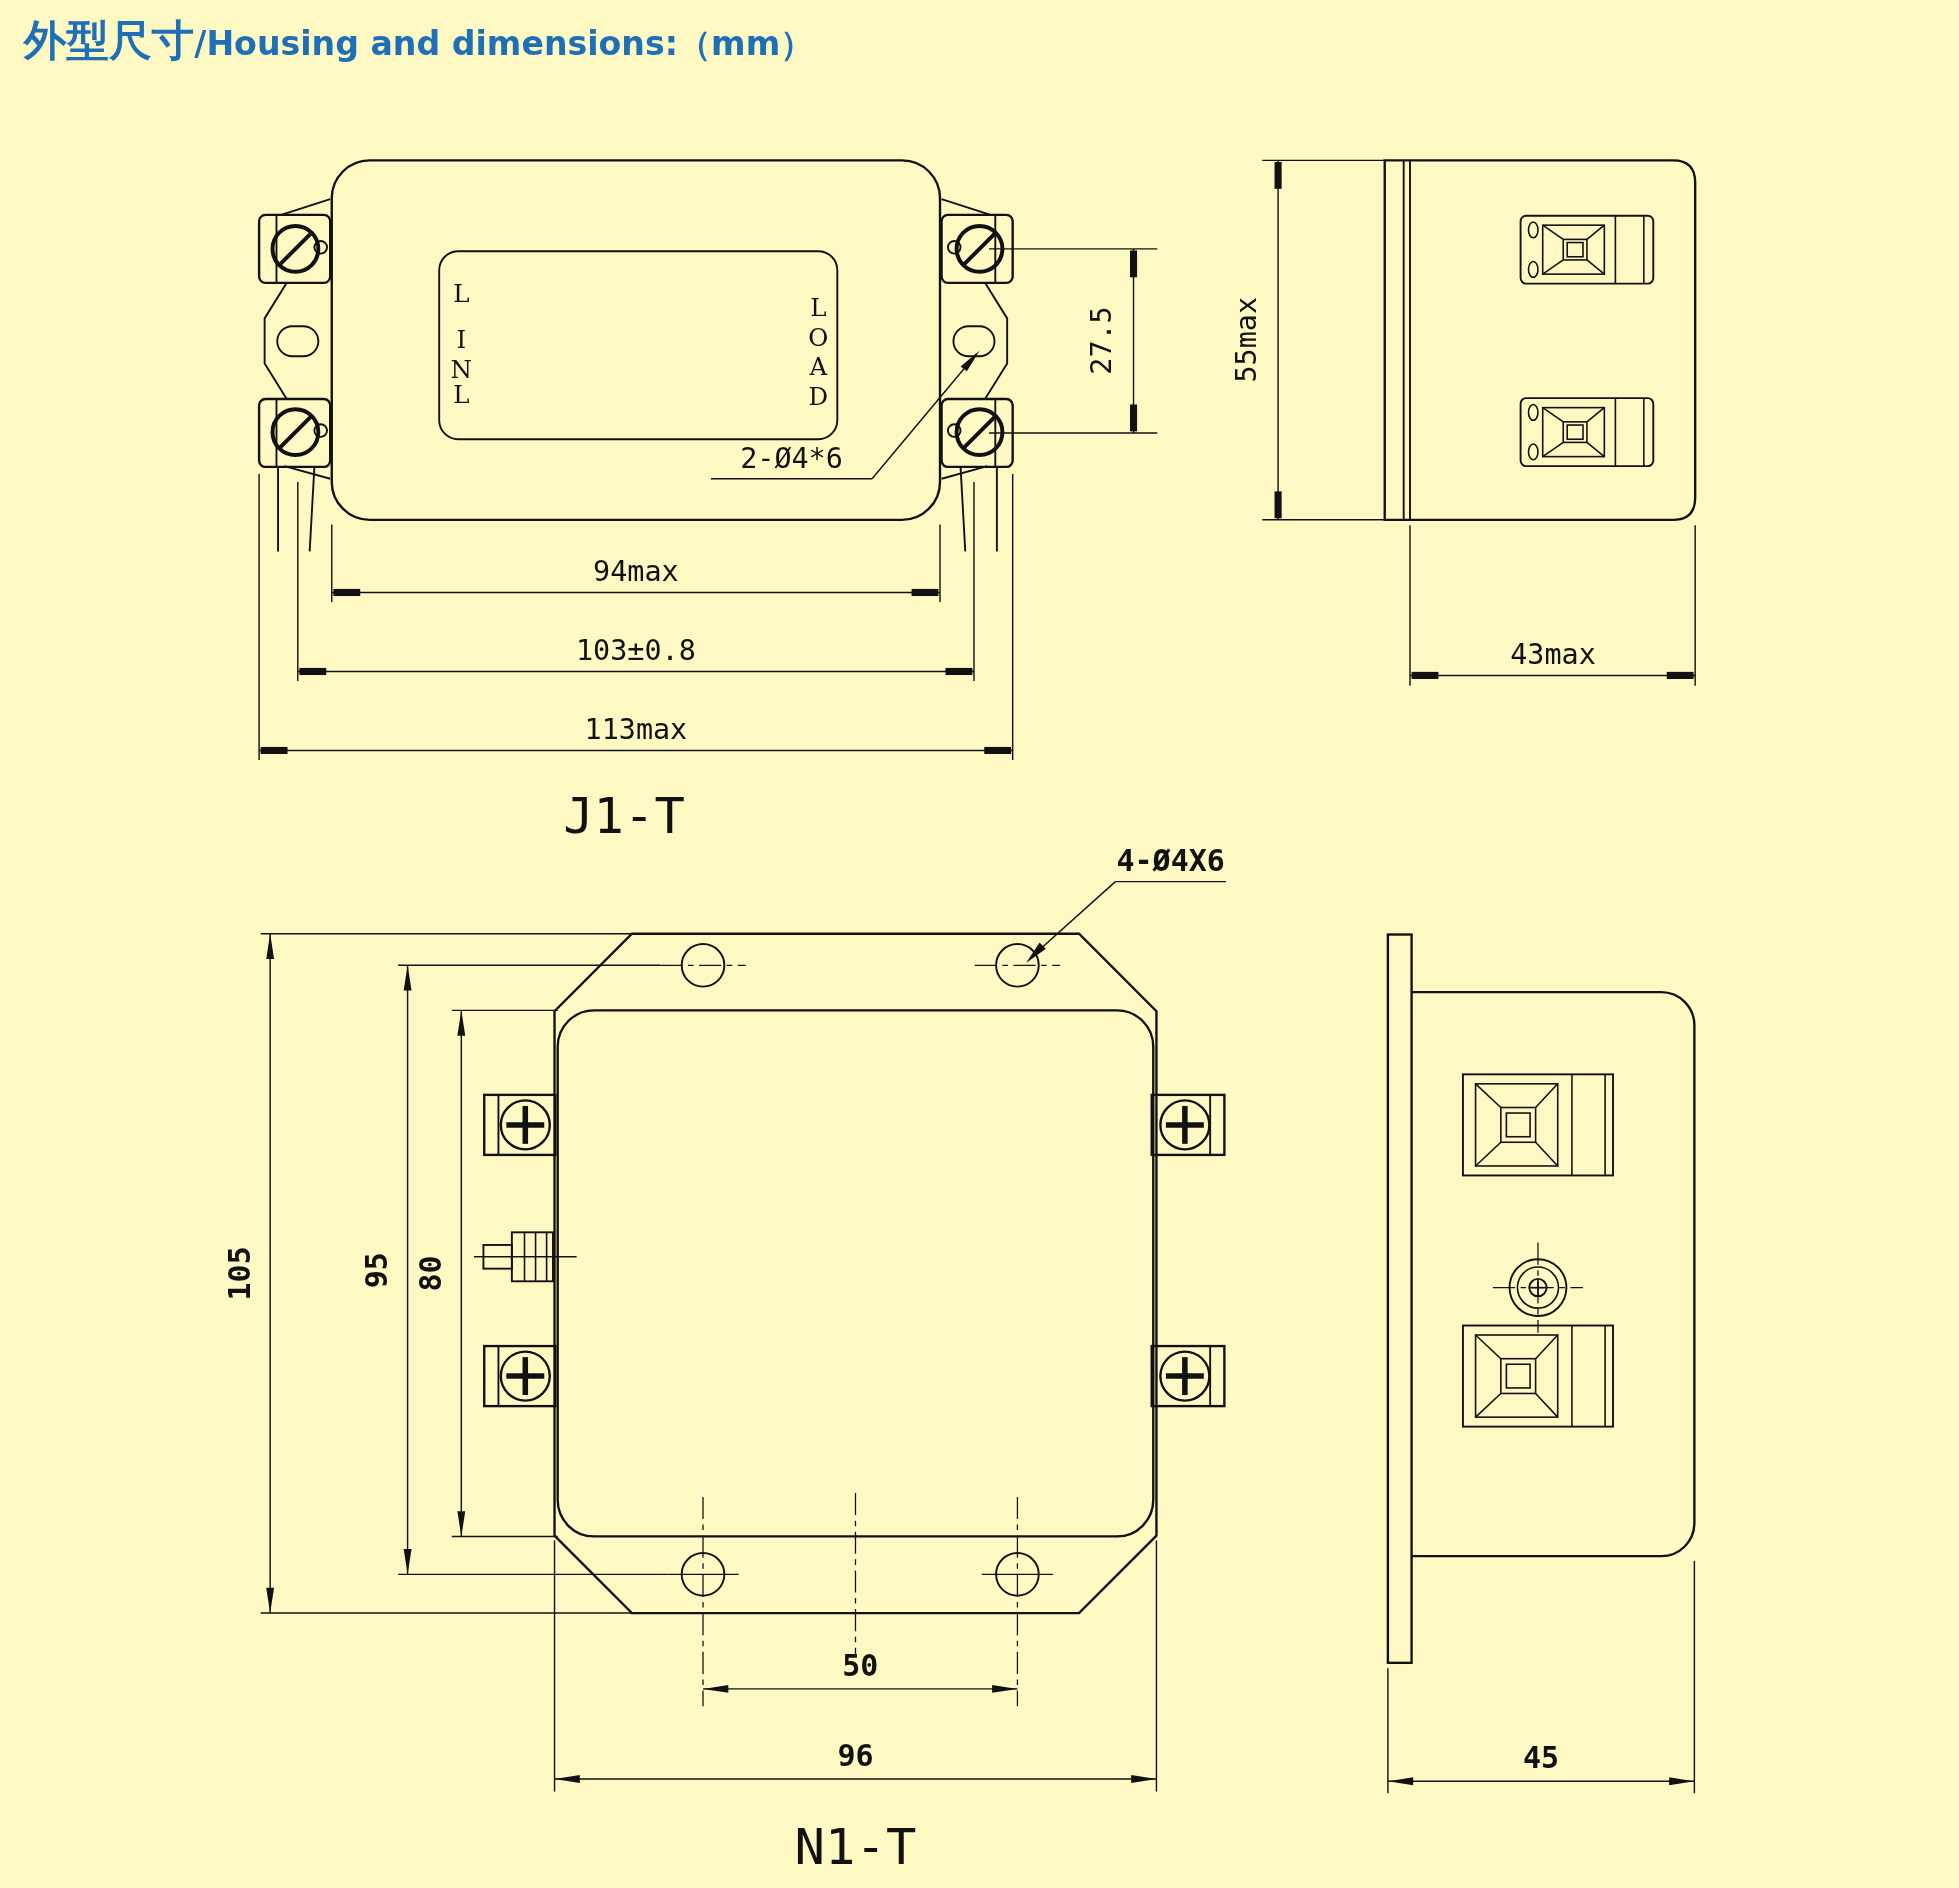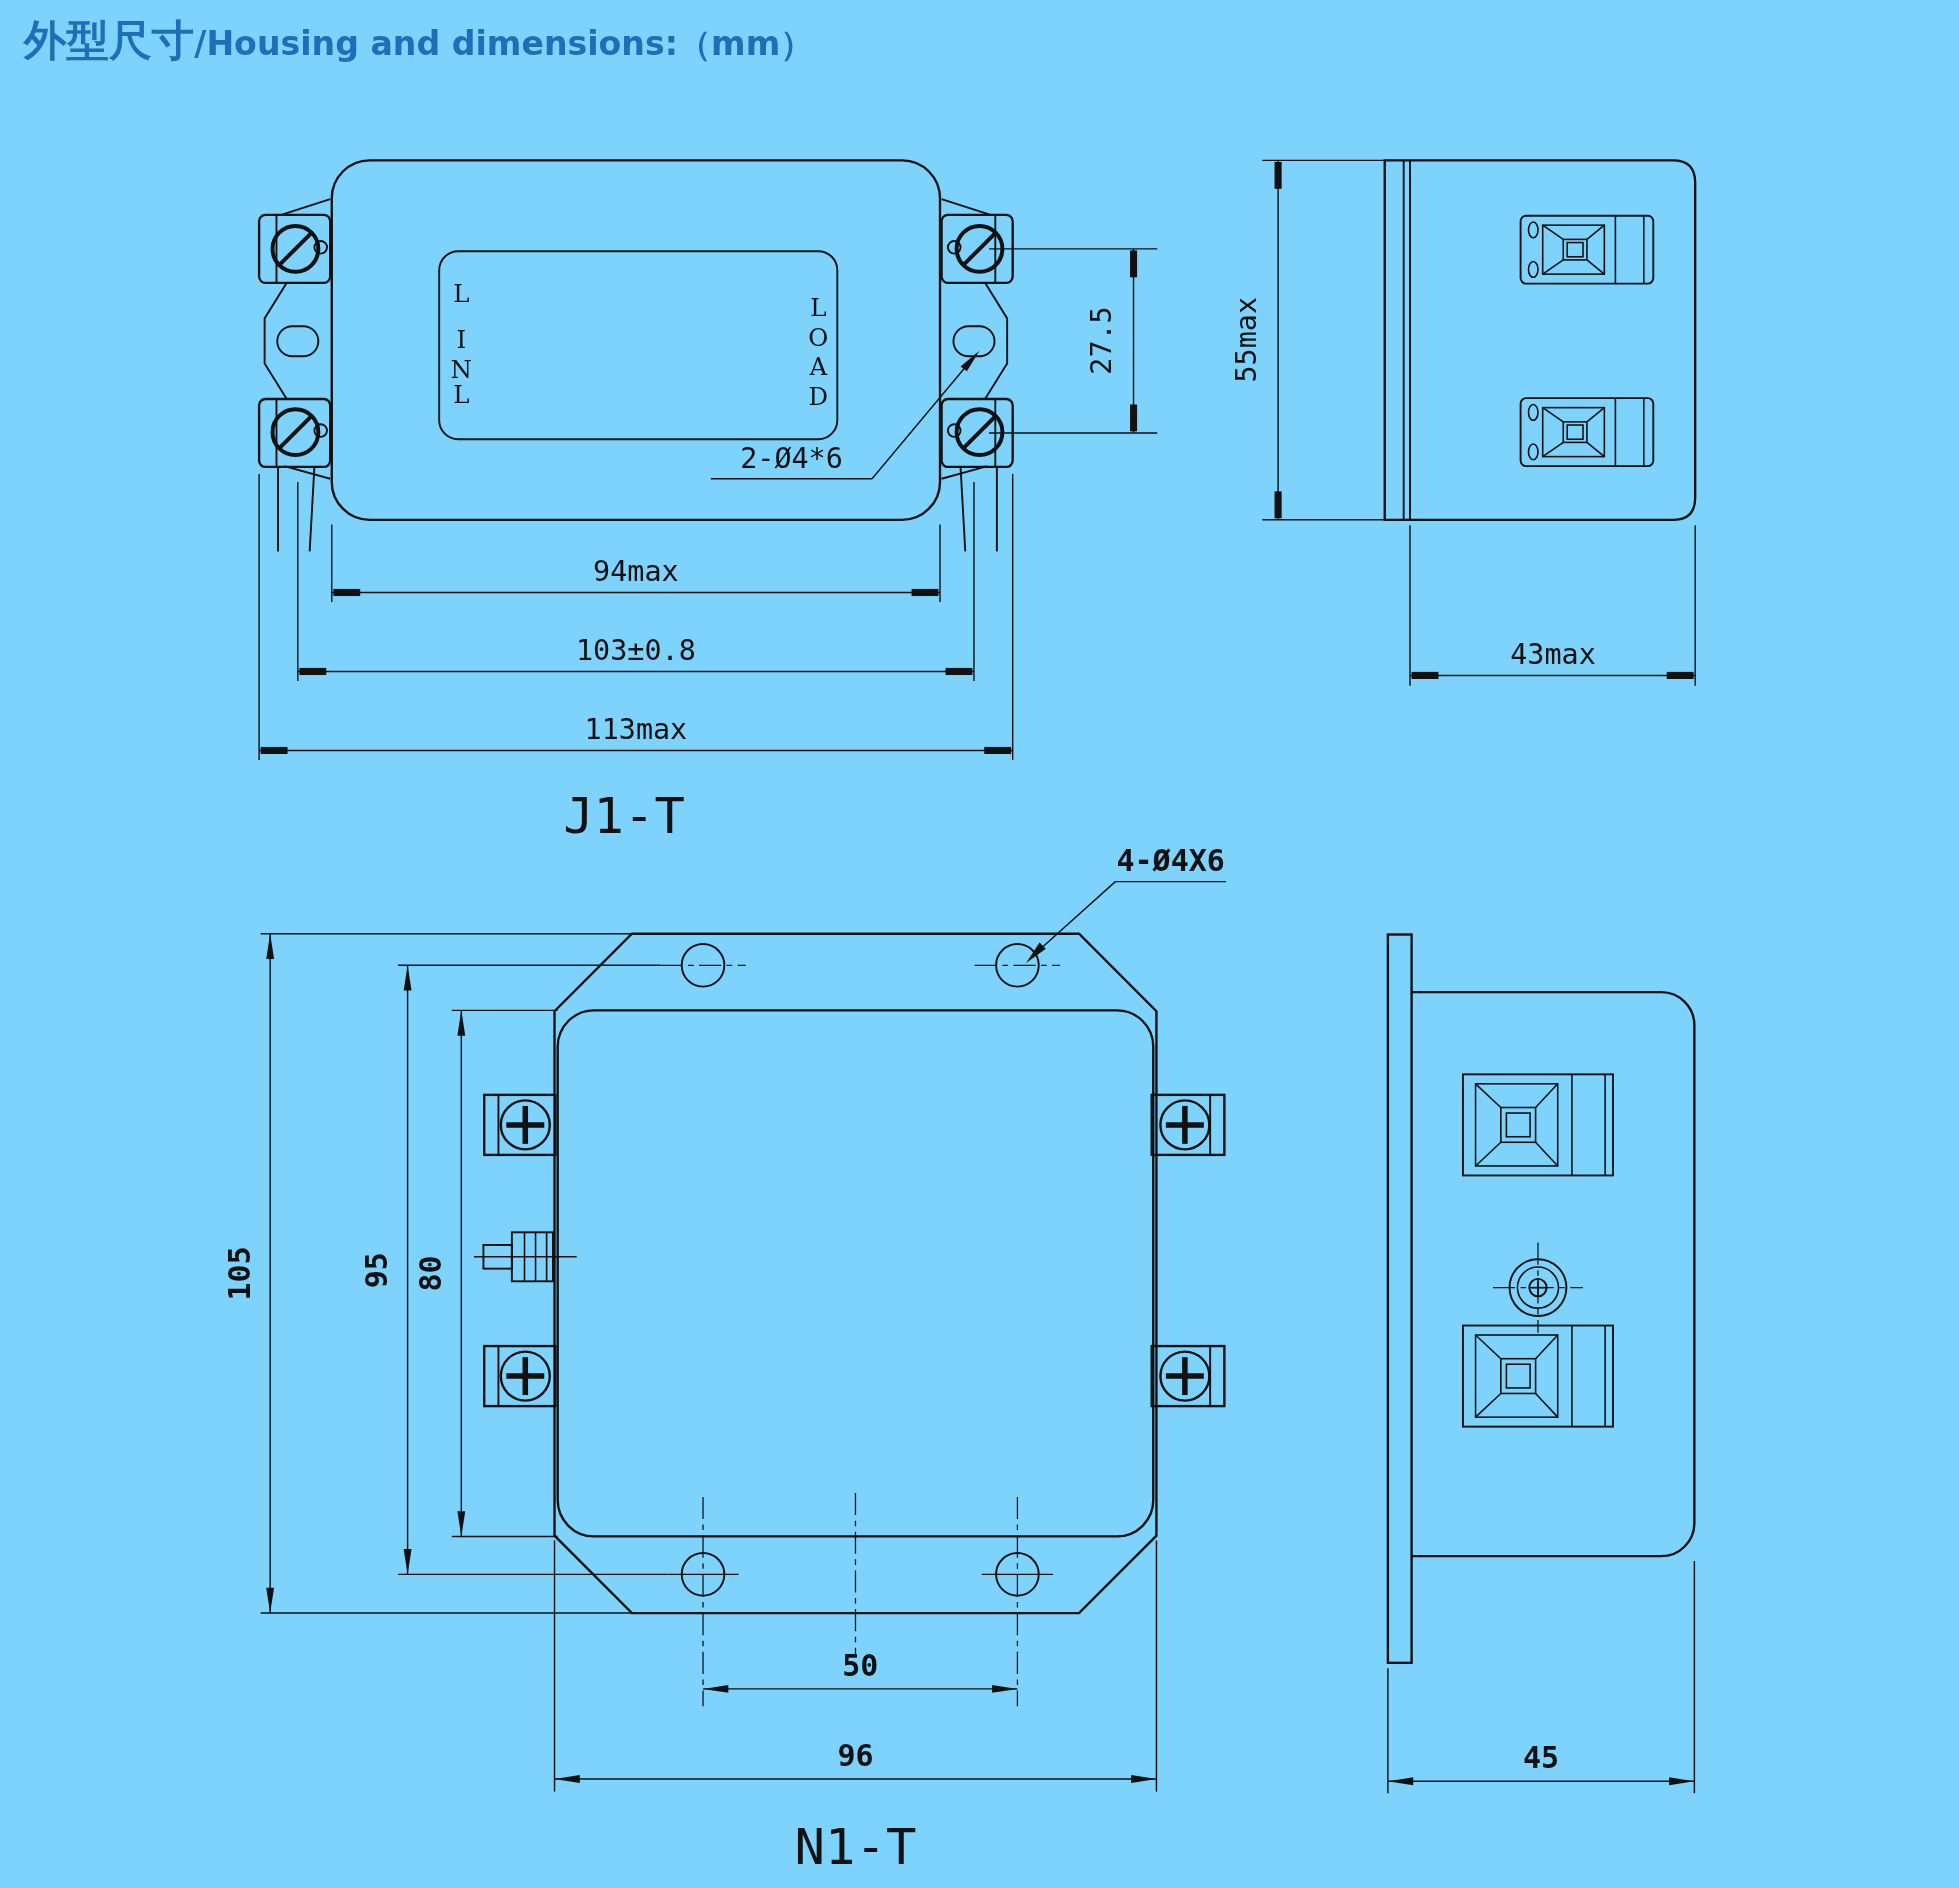--- a/index.html
+++ b/index.html
@@ -1,16 +1,16 @@
 <!DOCTYPE html>
 <html style="font-size:12.6px"><head>
 <meta charset="utf-8">
 <style>
   html,body{margin:0;padding:0;background:#ffffff;}
-  .page{width:1959px;height:1888px;position:relative;background:#7dd3fc;}
+  .page{width:1959px;height:1888px;position:relative;background:#fef9c3;}
   svg{display:block;}
   .ol  {stroke:#111;fill:none;stroke-width:3;}
   .ol2 {stroke:#111;fill:none;stroke-width:2.4;}
   .thin{stroke:#111;fill:none;stroke-width:1.8;}
   .tick{stroke:#111;stroke-width:9;}
   .cl  {stroke:#111;fill:none;stroke-width:1.6;stroke-dasharray:28 7 7 7;}
   .arr {fill:#111;stroke:none;}
   .scr {stroke:#111;fill:none;stroke-width:5;}
   .phc {stroke:#111;fill:none;stroke-width:7;}
   .pht {stroke:#111;fill:none;stroke-width:2;}

